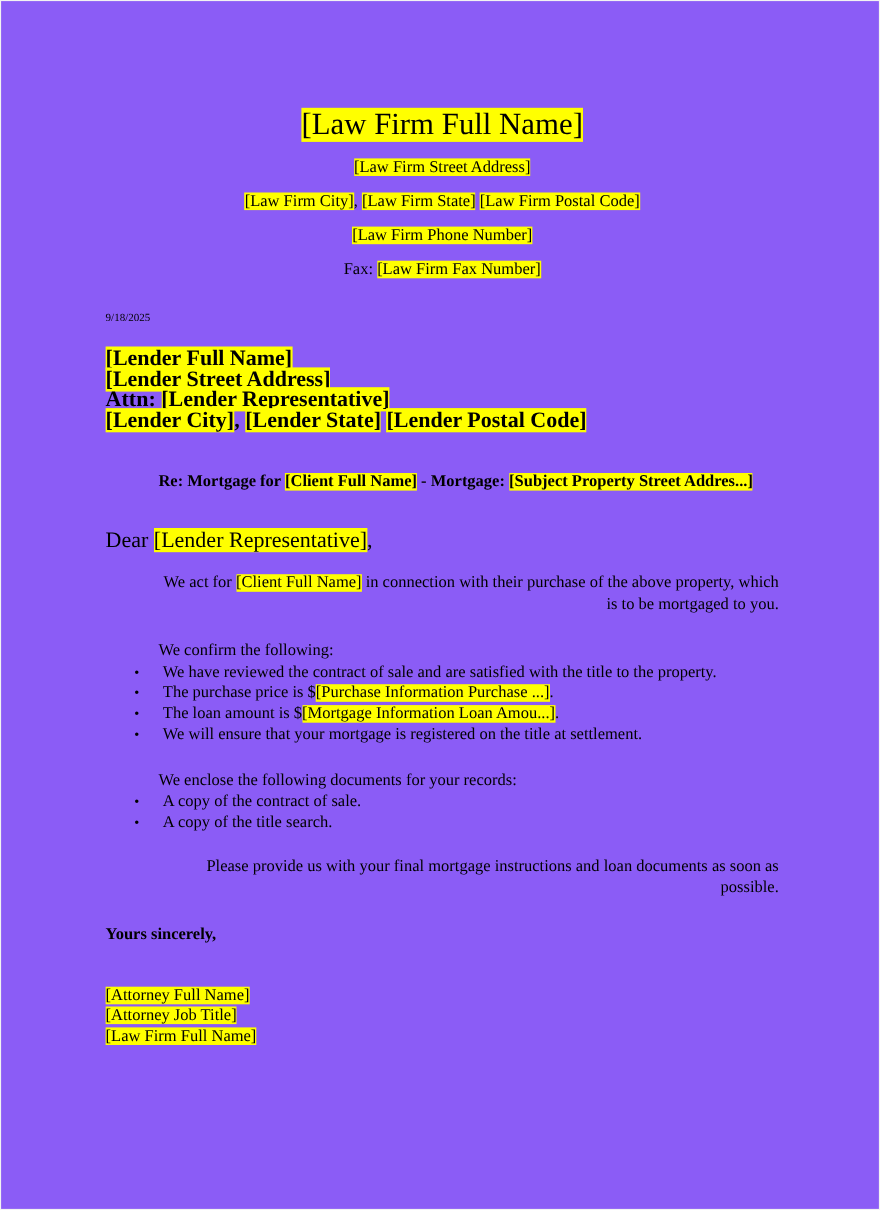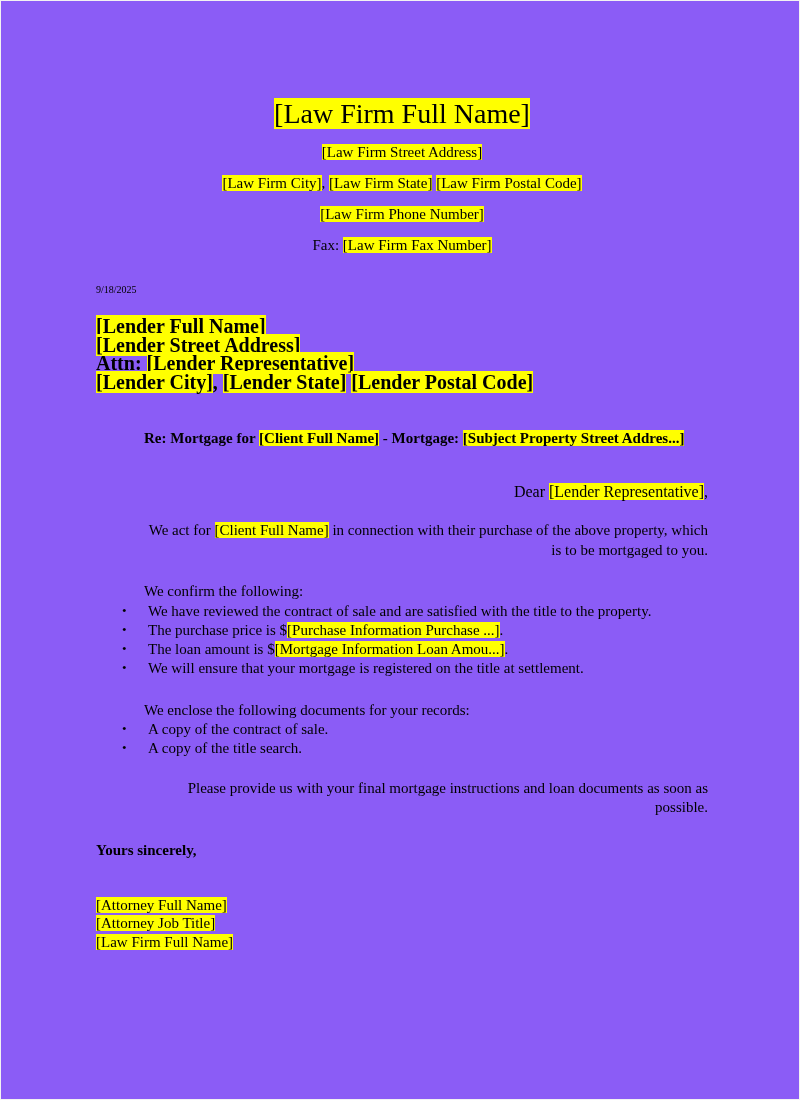--- a/index.html
+++ b/index.html
@@ -72,23 +72,22 @@
   .subject {
     margin-top: 36px;
     font-size: 15px;
     line-height: 22px;
     font-weight: bold;
     text-indent: 48px;
   }
 
   .salutation {
     margin-top: 33px;
-    font-size: 16px;
+    font-size: 20px;
     line-height: 19px;
-    text-align: right;
   }
 
   .para {
     margin-top: 20px;
     font-size: 15px;
     line-height: 19.5px;
     text-indent: 48px;
     text-align: right;
   }
 

